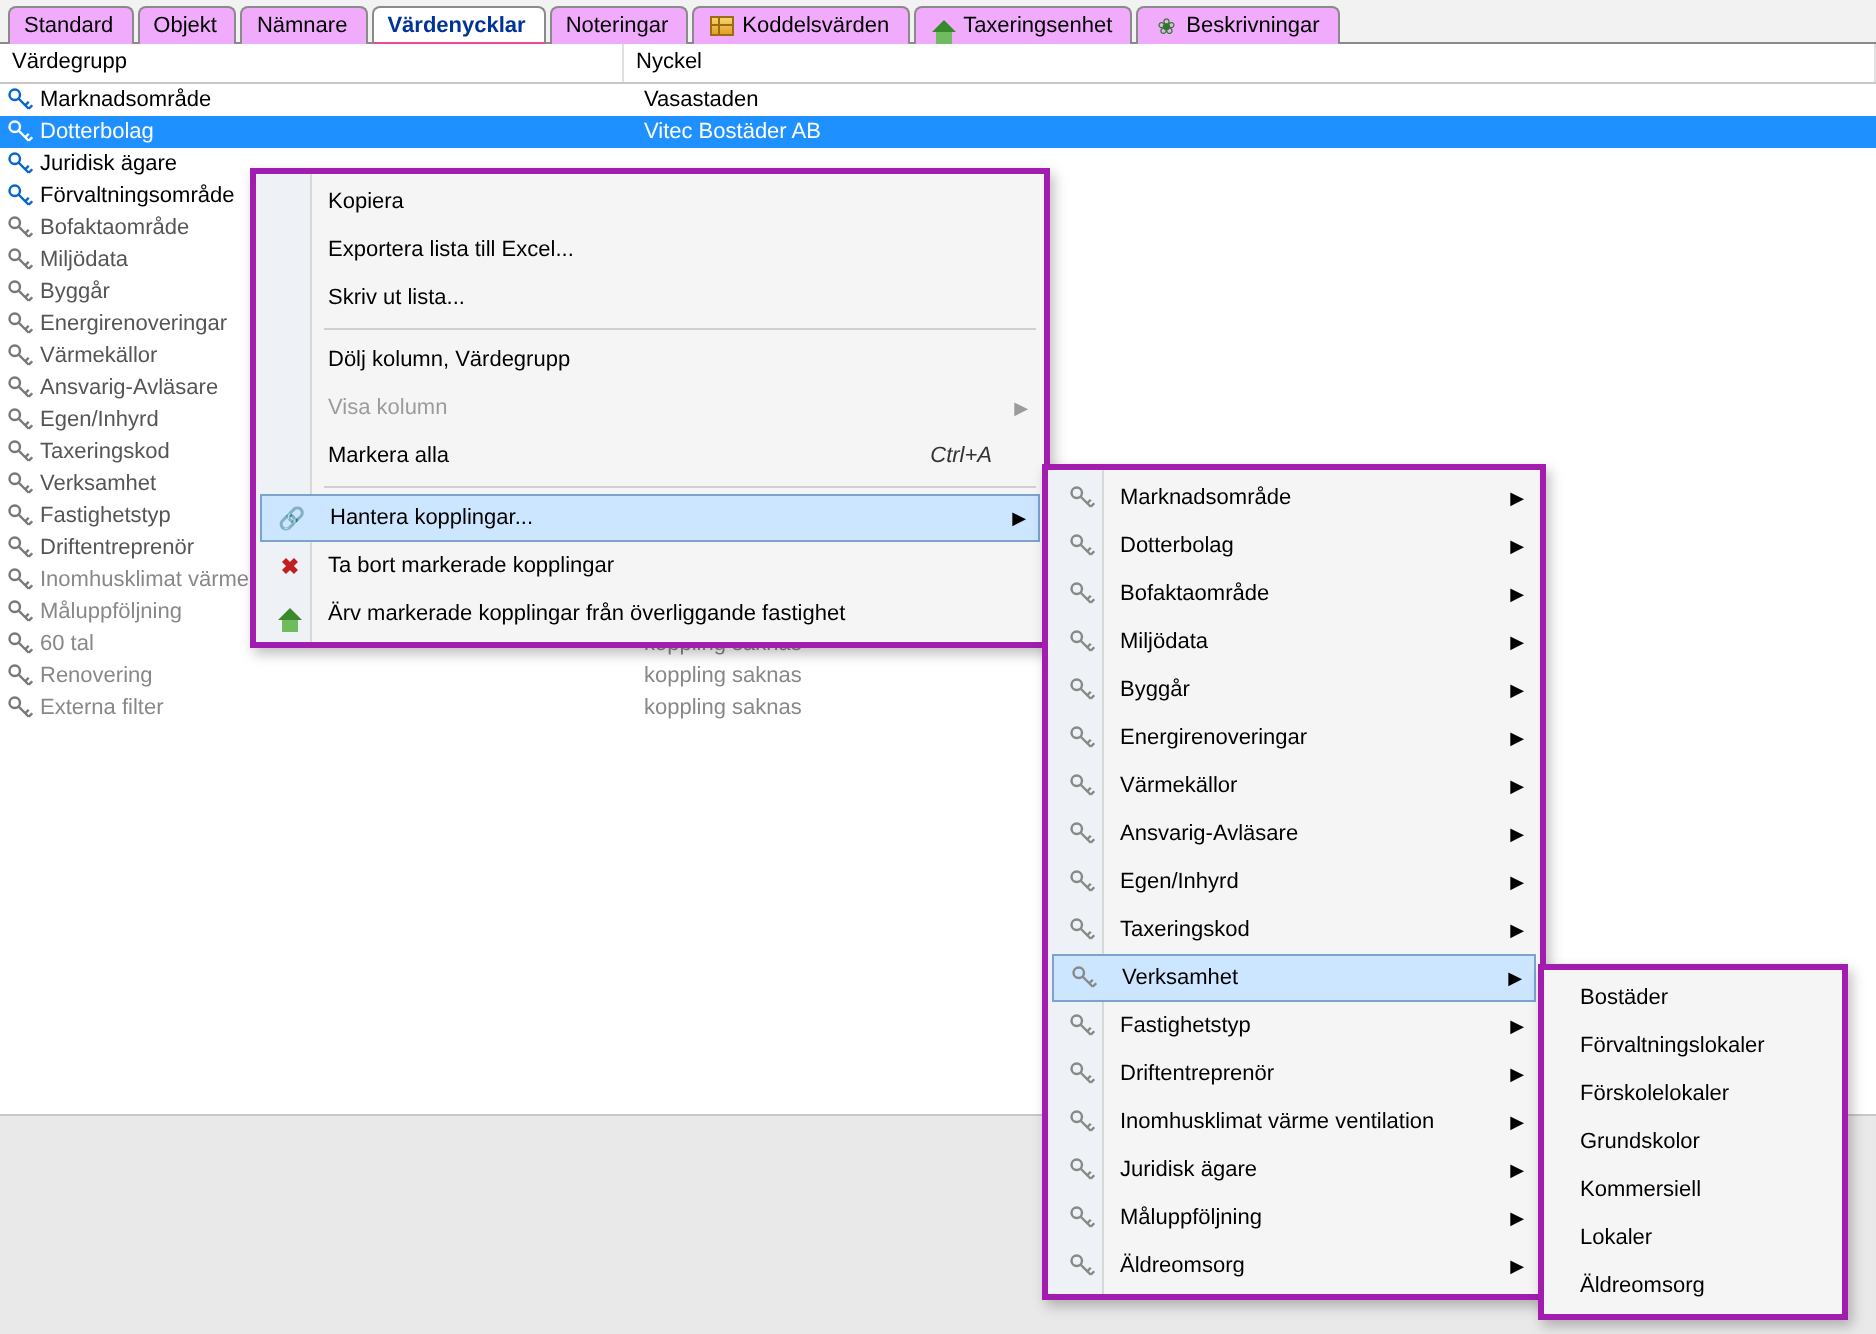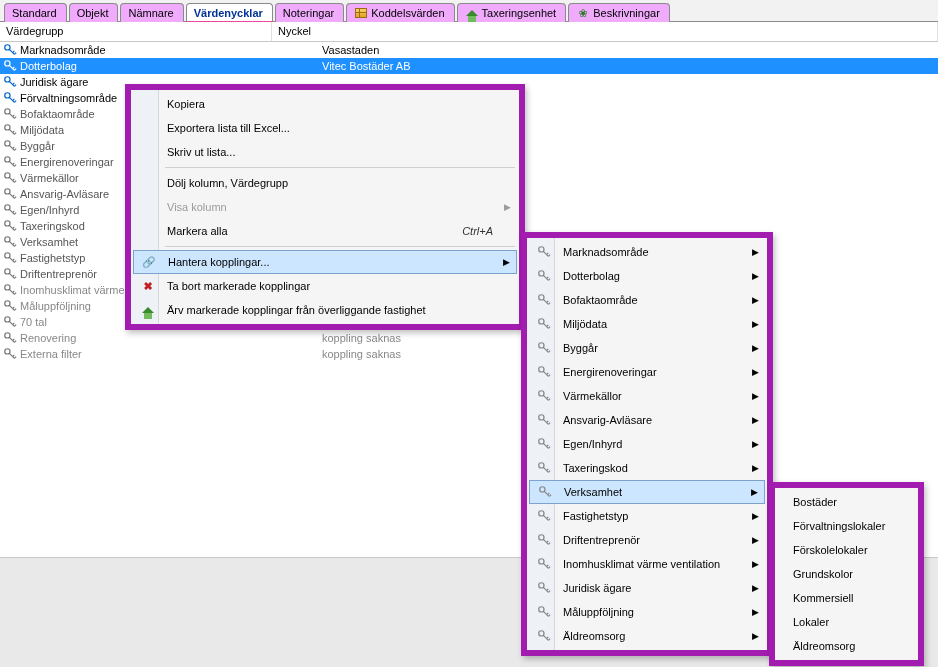--- a/index.html
+++ b/index.html
@@ -99,21 +99,21 @@
 
   .bottom-bar {
     height: 109px;
     background: #e9e9e9;
   }
 
   
   .menu {
     position: absolute;
     background: #f5f5f5;
-    border: 6px solid #a21caf;
+    border: 3px solid #a21caf;
     box-shadow: 2px 3px 6px rgba(0,0,0,0.25);
     padding: 2px;
     z-index: 10;
   }
   .menu-item {
     display: flex;
     align-items: center;
     height: 24px;
     padding: 0 24px 0 2px;
     cursor: default;
@@ -187,21 +187,21 @@
       <span>Taxeringsenhet</span>
     </div>
     <div class="tab">
       <span class="tabicon ico-tree">❀</span>
       <span>Beskrivningar</span>
     </div>
   </div>
 
 <div class="workarea">
   <div class="headers">
-    <div class="header-col" style="width:272px">Värdegrupp</div>
+    <div class="header-col" style="width:312px">Värdegrupp</div>
     <div class="header-col" style="flex:1">Nyckel</div>
   </div>
   <div class="grid" id="grid">
       <div class="row">
         <div class="cell col-group">
           <span class="key-icon normal">
             <svg class="svgkey" viewBox="0 0 16 16">
               <circle cx="5" cy="5" r="3" fill="none" stroke="currentColor" stroke-width="1.4"></circle>
               <line x1="7" y1="7" x2="13" y2="13" stroke="currentColor" stroke-width="1.4"></line>
               <line x1="11" y1="11" x2="13" y2="9" stroke="currentColor" stroke-width="1.4"></line>
@@ -439,21 +439,21 @@
       <div class="row">
         <div class="cell col-group">
           <span class="key-icon">
             <svg class="svgkey" viewBox="0 0 16 16">
               <circle cx="5" cy="5" r="3" fill="none" stroke="currentColor" stroke-width="1.4"></circle>
               <line x1="7" y1="7" x2="13" y2="13" stroke="currentColor" stroke-width="1.4"></line>
               <line x1="11" y1="11" x2="13" y2="9" stroke="currentColor" stroke-width="1.4"></line>
               <line x1="13" y1="13" x2="15" y2="11" stroke="currentColor" stroke-width="1.4"></line>
             </svg>
           </span>
-          <span class="missing">70 tal</span>
+          <span class="missing">60 tal</span>
         </div>
         <div class="cell col-key missing">koppling saknas</div>
       </div>
       <div class="row">
         <div class="cell col-group">
           <span class="key-icon">
             <svg class="svgkey" viewBox="0 0 16 16">
               <circle cx="5" cy="5" r="3" fill="none" stroke="currentColor" stroke-width="1.4"></circle>
               <line x1="7" y1="7" x2="13" y2="13" stroke="currentColor" stroke-width="1.4"></line>
               <line x1="11" y1="11" x2="13" y2="9" stroke="currentColor" stroke-width="1.4"></line>

